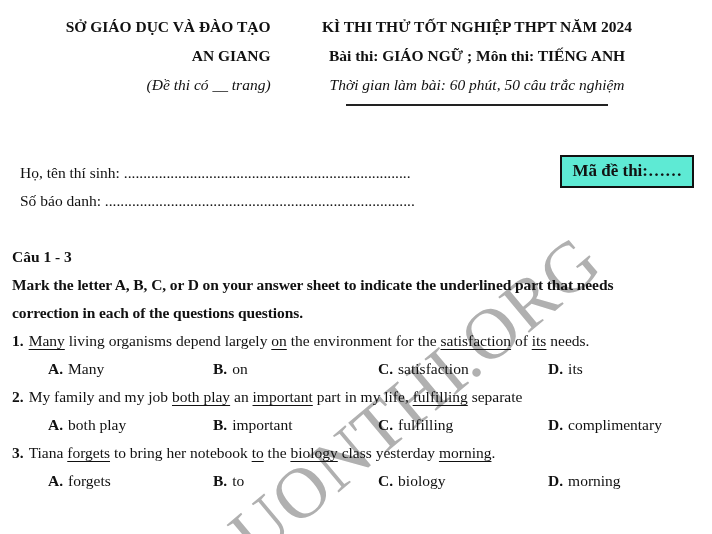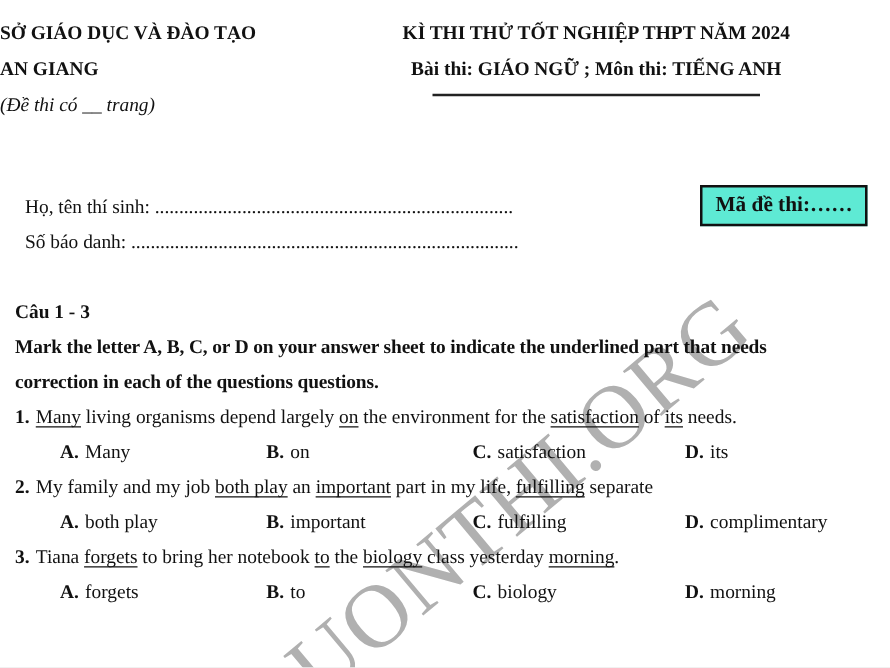--- a/index.html
+++ b/index.html
@@ -29,21 +29,21 @@
     letter-spacing: 1px;
     color: #b0b0b0;
     transform: rotate(-40deg);
     z-index: 0;
     white-space: nowrap;
     user-select: none;
   }
 
   
   .header { display: flex; padding-top: 12px; }
-  .header-left  { width: 38%; text-align: left; }
+  .header-left  { width: 38%; text-align: right; }
   .header-right { width: 58%; text-align: center; }
   .h-line { line-height: 29px; }
   .bold { font-weight: bold; }
   .italic { font-style: italic; }
   .h-rule { width: 262px; border-top: 2px solid #222; margin: 5px auto 0 auto; height: 0; }
 
   
   .student-info { position: relative; margin-top: 53px; padding-left: 20px; }
   .info-line { line-height: 28px; white-space: nowrap; max-width: 470px; overflow: hidden; }
   .exam-code-box {
@@ -85,20 +85,21 @@
 
     <div class="header">
       <div class="header-left">
         <div class="h-line bold">SỞ GIÁO DỤC VÀ ĐÀO TẠO</div>
         <div class="h-line bold">AN GIANG</div>
         <div class="h-line italic">(Đề thi có __ trang)</div>
       </div>
       <div class="header-right">
         <div class="h-line bold">KÌ THI THỬ TỐT NGHIỆP THPT NĂM 2024</div>
         <div class="h-line bold">Bài thi: GIÁO NGỮ ; Môn thi: TIẾNG ANH</div>
+        <div class="h-line italic">Thời gian làm bài: 60 phút, 50 câu trắc nghiệm</div>
         <div class="h-rule"></div>
       </div>
     </div>
 
     <div class="student-info">
       <div class="info-line">
         <span>Họ, tên thí sinh:</span>
         <span>..........................................................................</span>
       </div>
       <div class="info-line">

